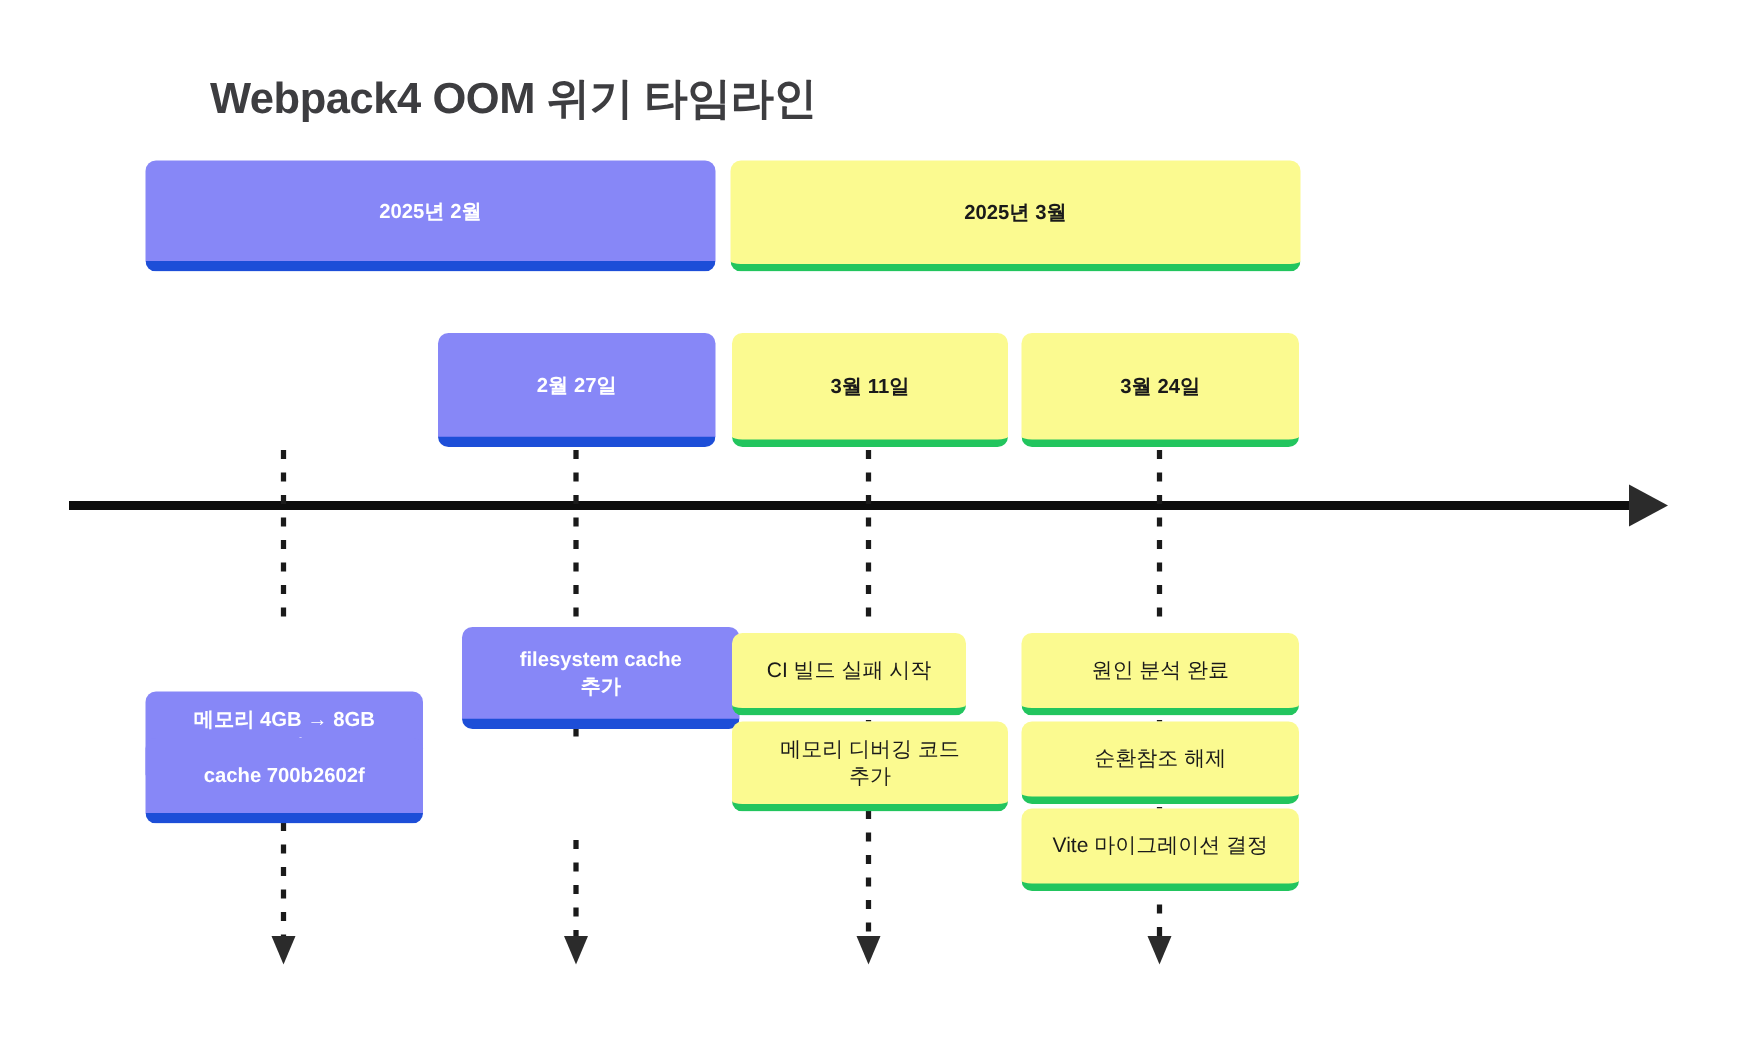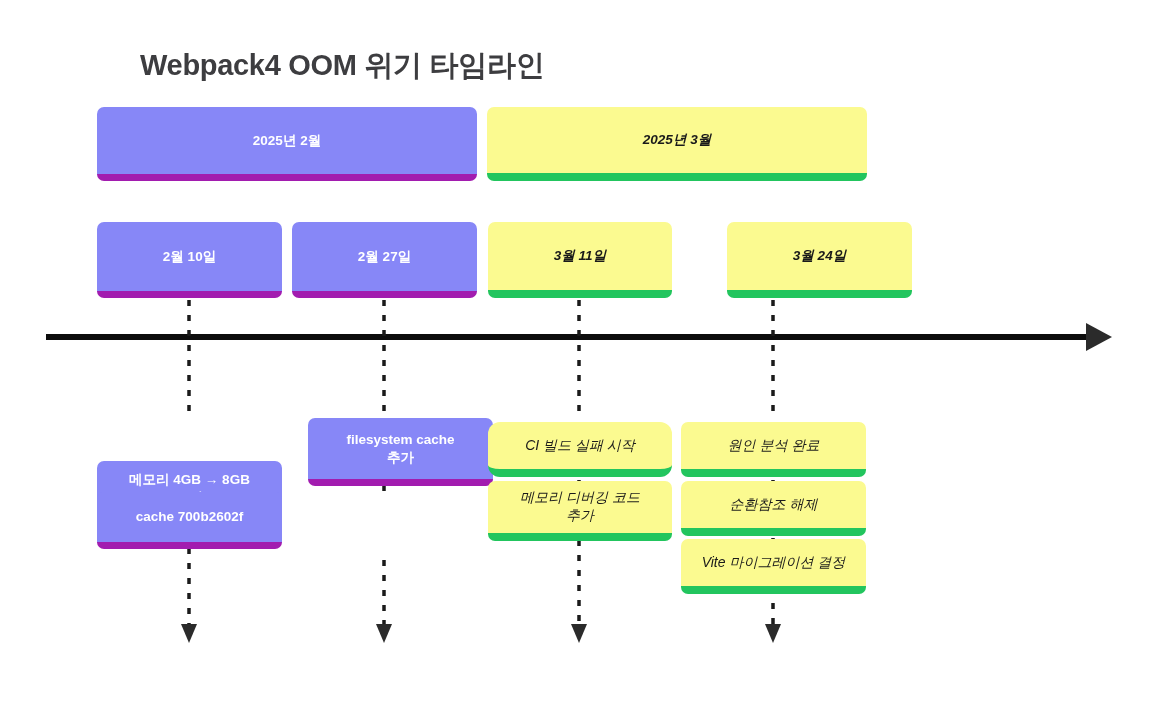--- a/index.html
+++ b/index.html
@@ -64,27 +64,26 @@
     justify-content: center;
     text-align: center;
     line-height: 1.28;
     padding: 4px 8px;
     white-space: pre-line;
   }
 
   .card.purple {
     background: #8787f7;
     color: #ffffff;
-    border-bottom: 7px solid #a21caf;
+    border-bottom: 7px solid #1d4ed8;
   }
   .card.yellow {
     background: #fbfa90;
     color: #1a1a1a;
-    border-bottom: 8px solid #22c55e;
-    font-style: italic;
+    border-bottom: 5px solid #22c55e;
   }
 
   .period-card {
     font-size: 13.5px;
     font-weight: bold;
     height: 74px;
   }
   .date-card {
     font-size: 13.5px;
     font-weight: bold;
@@ -108,27 +107,26 @@
 <body>
 
 <div id="diagram">
 
   <div class="title">Webpack4 OOM 위기 타임라인</div>
 
   <div class="card purple period-card" style="left:97px; top:107px; width:380px;">2025년 2월</div>
 
   <div class="card yellow period-card" style="left:487px; top:107px; width:380px;">2025년 3월</div>
 
-  <div class="card purple date-card" style="left:97px; top:222px; width:185px;">2월 10일</div>
 
   <div class="card purple date-card" style="left:292px; top:222px; width:185px;">2월 27일</div>
 
   <div class="card yellow date-card" style="left:488px; top:222px; width:184px;">3월 11일</div>
 
-  <div class="card yellow date-card" style="left:681px; top:222px; width:185px;margin-left:46px;">3월 24일</div>
+  <div class="card yellow date-card" style="left:681px; top:222px; width:185px;">3월 24일</div>
 
   <svg class="axis-svg" viewBox="0 0 1158 80">
     <line x1="46" y1="37" x2="1090" y2="37" stroke="#0d0d0d" stroke-width="6"></line>
     <polygon points="1086,23 1086,51 1112,37" fill="#2b2b2b"></polygon>
   </svg>
 
   <svg class="connectors" viewBox="0 0 1158 702">
 
     <line x1="189" y1="300" x2="189" y2="416" stroke="#1a1a1a" stroke-width="3.5" stroke-dasharray="6 9"></line>
     <line x1="189" y1="470" x2="189" y2="494" stroke="#1a1a1a" stroke-width="3.5" stroke-dasharray="6 9"></line>
@@ -152,21 +150,21 @@
     <polygon points="765,624 781,624 773,643" fill="#2b2b2b"></polygon>
   </svg>
 
   <div class="card purple event-card" style="left:97px; top:418px; width:185px; height:62px;margin-top:43px;">메모리 4GB → 8GB
 증설</div>
   <div class="card purple event-card" style="left:97px; top:492px; width:185px; height:57px;">cache 700b2602f</div>
 
   <div class="card purple event-card" style="left:308px; top:418px; width:185px; height:68px;">filesystem cache
 추가</div>
 
-  <div class="card yellow event-card" style="left:488px; top:422px; width:184px; height:50px;border-radius:12px;">CI 빌드 실패 시작</div>
+  <div class="card yellow event-card" style="left:488px; top:422px; width:156px; height:50px;">CI 빌드 실패 시작</div>
   <div class="card yellow event-card" style="left:488px; top:481px; width:184px; height:60px;">메모리 디버깅 코드
 추가</div>
 
   <div class="card yellow event-card" style="left:681px; top:481px; width:185px; height:50px;">순환참조 해제</div>
   <div class="card yellow event-card" style="left:681px; top:422px; width:185px; height:50px;">원인 분석 완료</div>
   <div class="card yellow event-card" style="left:681px; top:539px; width:185px; height:50px;">Vite 마이그레이션 결정</div>
 
 </div>
 
 </body></html>

